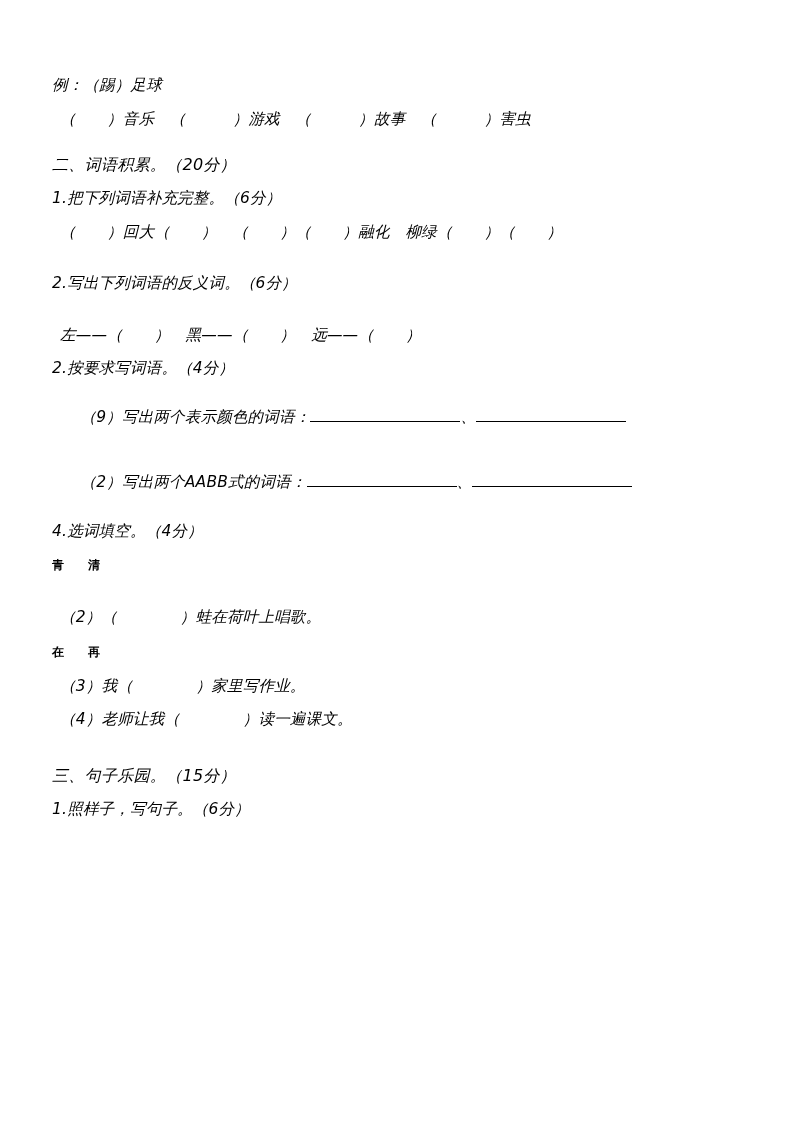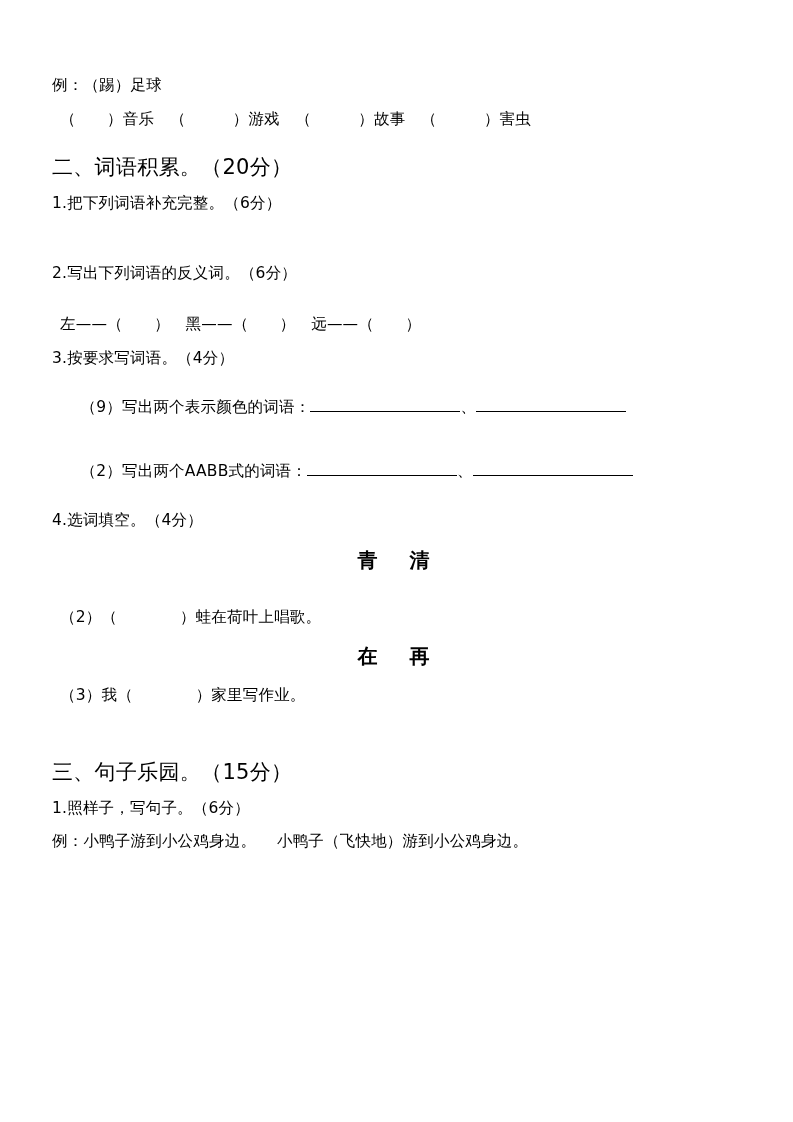--- a/index.html
+++ b/index.html
@@ -18,37 +18,38 @@
     background: #ffffff;
     box-sizing: border-box;
     padding: 78px 52px 40px 52px;
     overflow: hidden;
   }
   .line {
     font-size: 15.5px;
     line-height: 1.0;
     white-space: pre;
     letter-spacing: 0.2px;
+    font-style: italic;
   }
   .row {
     margin-bottom: 0;
   }
   .gap-sm { height: 18px; }
   .gap-md { height: 30px; }
   .gap-lg { height: 40px; }
   .indent-2 { padding-left: 8px; }
   .heading {
-    font-size: 21px;
+    font-size: 16px;
     font-weight: normal;
     letter-spacing: 0.3px;
   }
   .choice-words {
-    text-align: center;
+    text-align: left;
     font-weight: bold;
-    font-size: 20px;
+    font-size: 12px;
     letter-spacing: 6px;
   }
   .underline-blank {
     display: inline-block;
     border-bottom: 1px solid #000;
     width: 150px;
     vertical-align: baseline;
   }
   .underline-blank.wide {
     width: 160px;
@@ -65,33 +66,34 @@
   <div class="line row indent-2">（　　）音乐　（　　　）游戏　（　　　）故事　（　　　）害虫</div>
 
   <div class="gap-md"></div>
 
   <div class="line row heading">二、词语积累。（20分）</div>
   <div class="gap-sm"></div>
 
   <div class="line row">1.把下列词语补充完整。（6分）</div>
   <div class="gap-sm"></div>
 
+  <div class="line row indent-2">（　　）回大（　　）　（　　）（　　）融化　柳绿（　　）（　　）</div>
   <div class="gap-sm"></div>
 
   <div class="gap-sm"></div>
 
   <div class="line row">2.写出下列词语的反义词。（6分）</div>
   <div class="gap-sm"></div>
 
   <div class="gap-sm"></div>
 
   <div class="line row indent-2">左——（　　）　黑——（　　）　远——（　　）</div>
   <div class="gap-sm"></div>
 
-  <div class="line row">3.按要求写词语。（4分）</div>
+  <div class="line row">2.按要求写词语。（4分）</div>
   <div class="gap-sm"></div>
 
   <div class="line row indent-2">
     <span>（9）写出两个表示颜色的词语：</span><span class="underline-blank"></span><span>、</span><span class="underline-blank"></span>
   </div>
   <div class="gap-sm"></div>
 
   <div class="line row indent-2">
     <span>（2）写出两个AABB式的词语：</span><span class="underline-blank"></span><span>、</span><span class="underline-blank wide"></span>
   </div>
@@ -107,24 +109,24 @@
 
   <div class="line row indent-2">（2）（　　　　）蛙在荷叶上唱歌。</div>
   <div class="gap-sm"></div>
 
   <div class="choice-words">在　再</div>
   <div class="gap-sm"></div>
 
   <div class="line row indent-2">（3）我（　　　　）家里写作业。</div>
   <div class="gap-sm"></div>
 
+  <div class="line row indent-2">（4）老师让我（　　　　）读一遍课文。</div>
 
   <div class="gap-lg"></div>
 
   <div class="line row heading">三、句子乐园。（15分）</div>
   <div class="gap-sm"></div>
 
   <div class="line row">1.照样子，写句子。（6分）</div>
   <div class="gap-sm"></div>
 
-  <div class="line row">例：小鸭子游到小公鸡身边。　 小鸭子（飞快地）游到小公鸡身边。</div>
 
 </div>
 
 </body></html>

